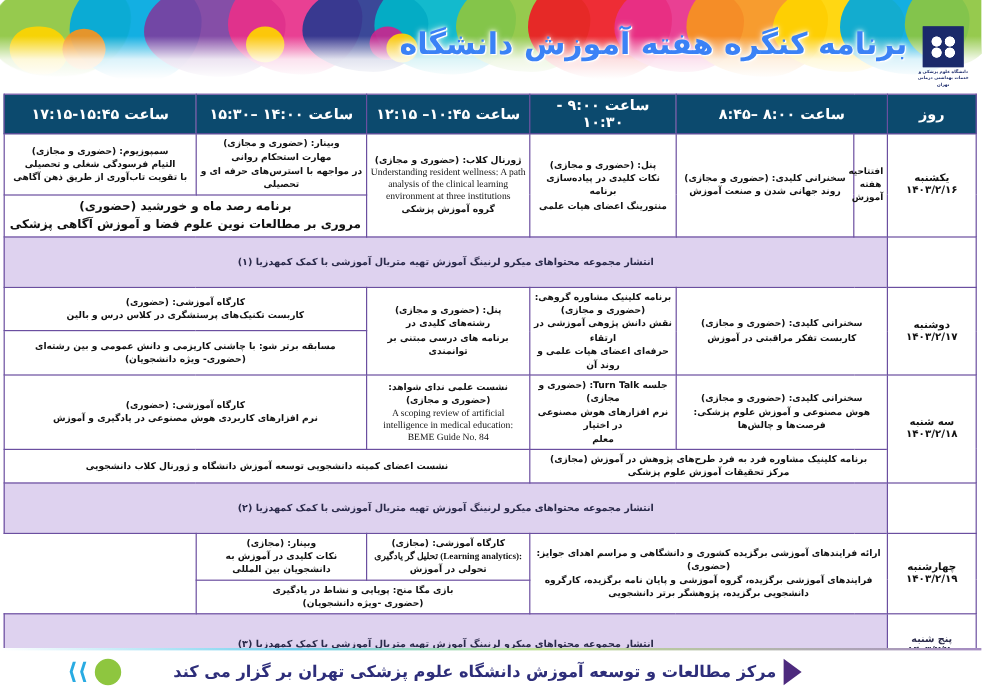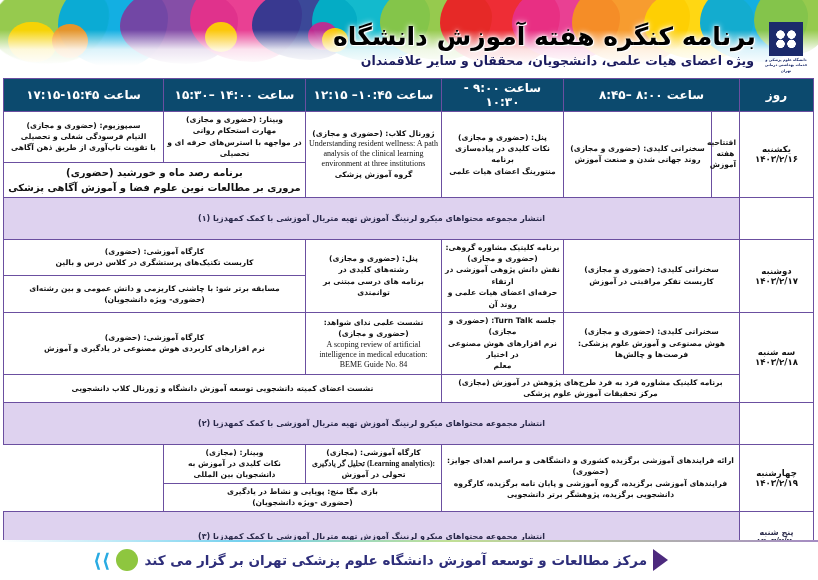--- a/index.html
+++ b/index.html
@@ -57,21 +57,21 @@
     position:absolute; left:0; right:0; bottom:0; height:46px;
     background: linear-gradient(to bottom, rgba(255,255,255,0) 0%, rgba(255,255,255,.85) 42%, #ffffff 78%);
   }
 
   .title-main {
     position: absolute;
     right: 62px;
     top: 22px;
     font-size: 25px;
     font-weight: bold;
-    color: #000000;
+    color: #3b82f6;
     letter-spacing: 0;
     text-shadow: 0 0 3px #fff, 0 0 6px #fff, 1px 1px 0 #fff;
     white-space: nowrap;
     direction: rtl;
   }
   .title-sub {
     position: absolute;
     right: 64px;
     top: 53px;
     font-size: 12.5px;
@@ -222,20 +222,21 @@
     flex-direction: row;
     align-items: center;
     gap: 6px;
     direction: rtl;
   }
   .foot-text {
     font-size: 13.5px;
     font-weight: bold;
     color: #2e2e7a;
     white-space: nowrap;
+    margin-left: 37px;
   }
   .green-dot {
     width: 22px; height: 22px;
     border-radius: 50%;
     background: #8ec63f;
   }
   .squig {
     color: #29abe2;
     font-size: 19px;
     line-height: 1;
@@ -268,21 +269,20 @@
     <div class="splash s12"></div>
     <div class="splash s13"></div>
     <div class="splash blob-y1"></div>
     <div class="splash blob-o1"></div>
     <div class="splash blob-y2"></div>
     <div class="splash blob-p1"></div>
     <div class="splash blob-y3"></div>
     <div class="banner-fade"></div>
 
     <div class="title-main">برنامه کنگره هفته آموزش دانشگاه</div>
-    <div class="title-sub">ویژه اعضای هیات علمی، دانشجویان، محققان و سایر علاقمندان</div>
 
     <div class="logo">
       <div class="logo-mark"></div>
       <div class="logo-text">دانشگاه علوم پزشکی و خدمات بهداشتی درمانی تهران</div>
     </div>
   </div>
 
   <div class="tbl-wrap">
     <table class="sched">
       <colgroup>

